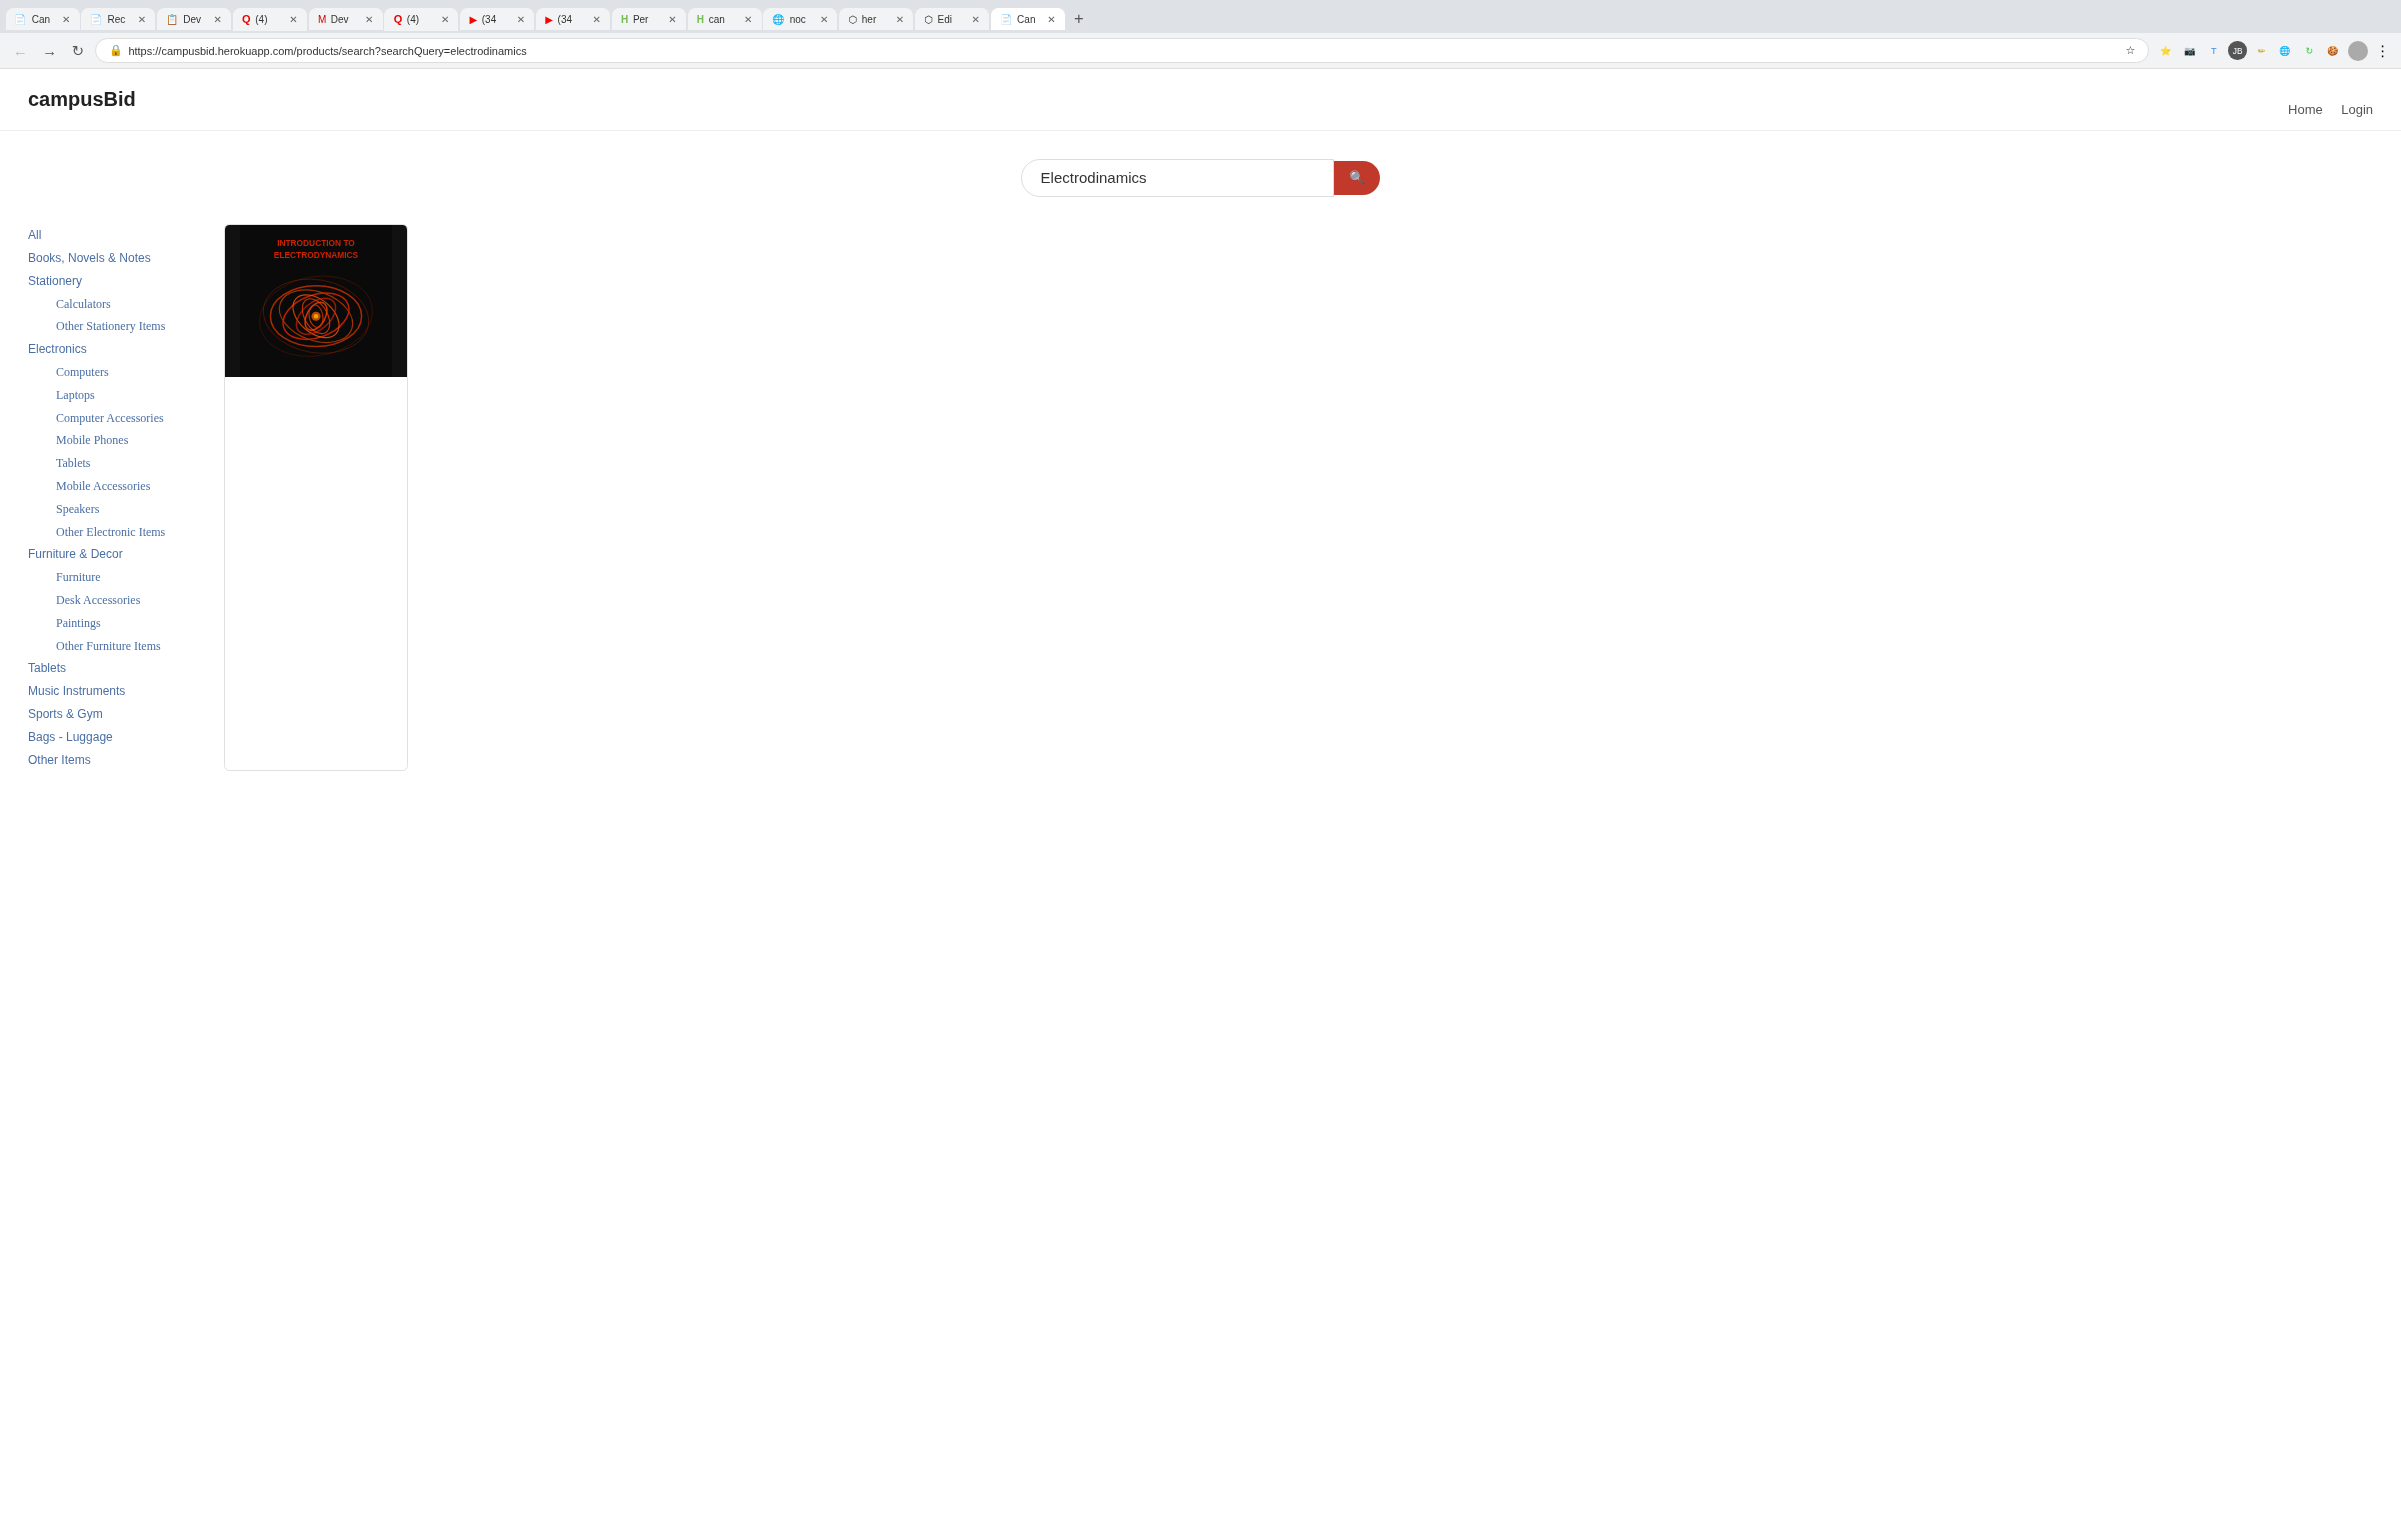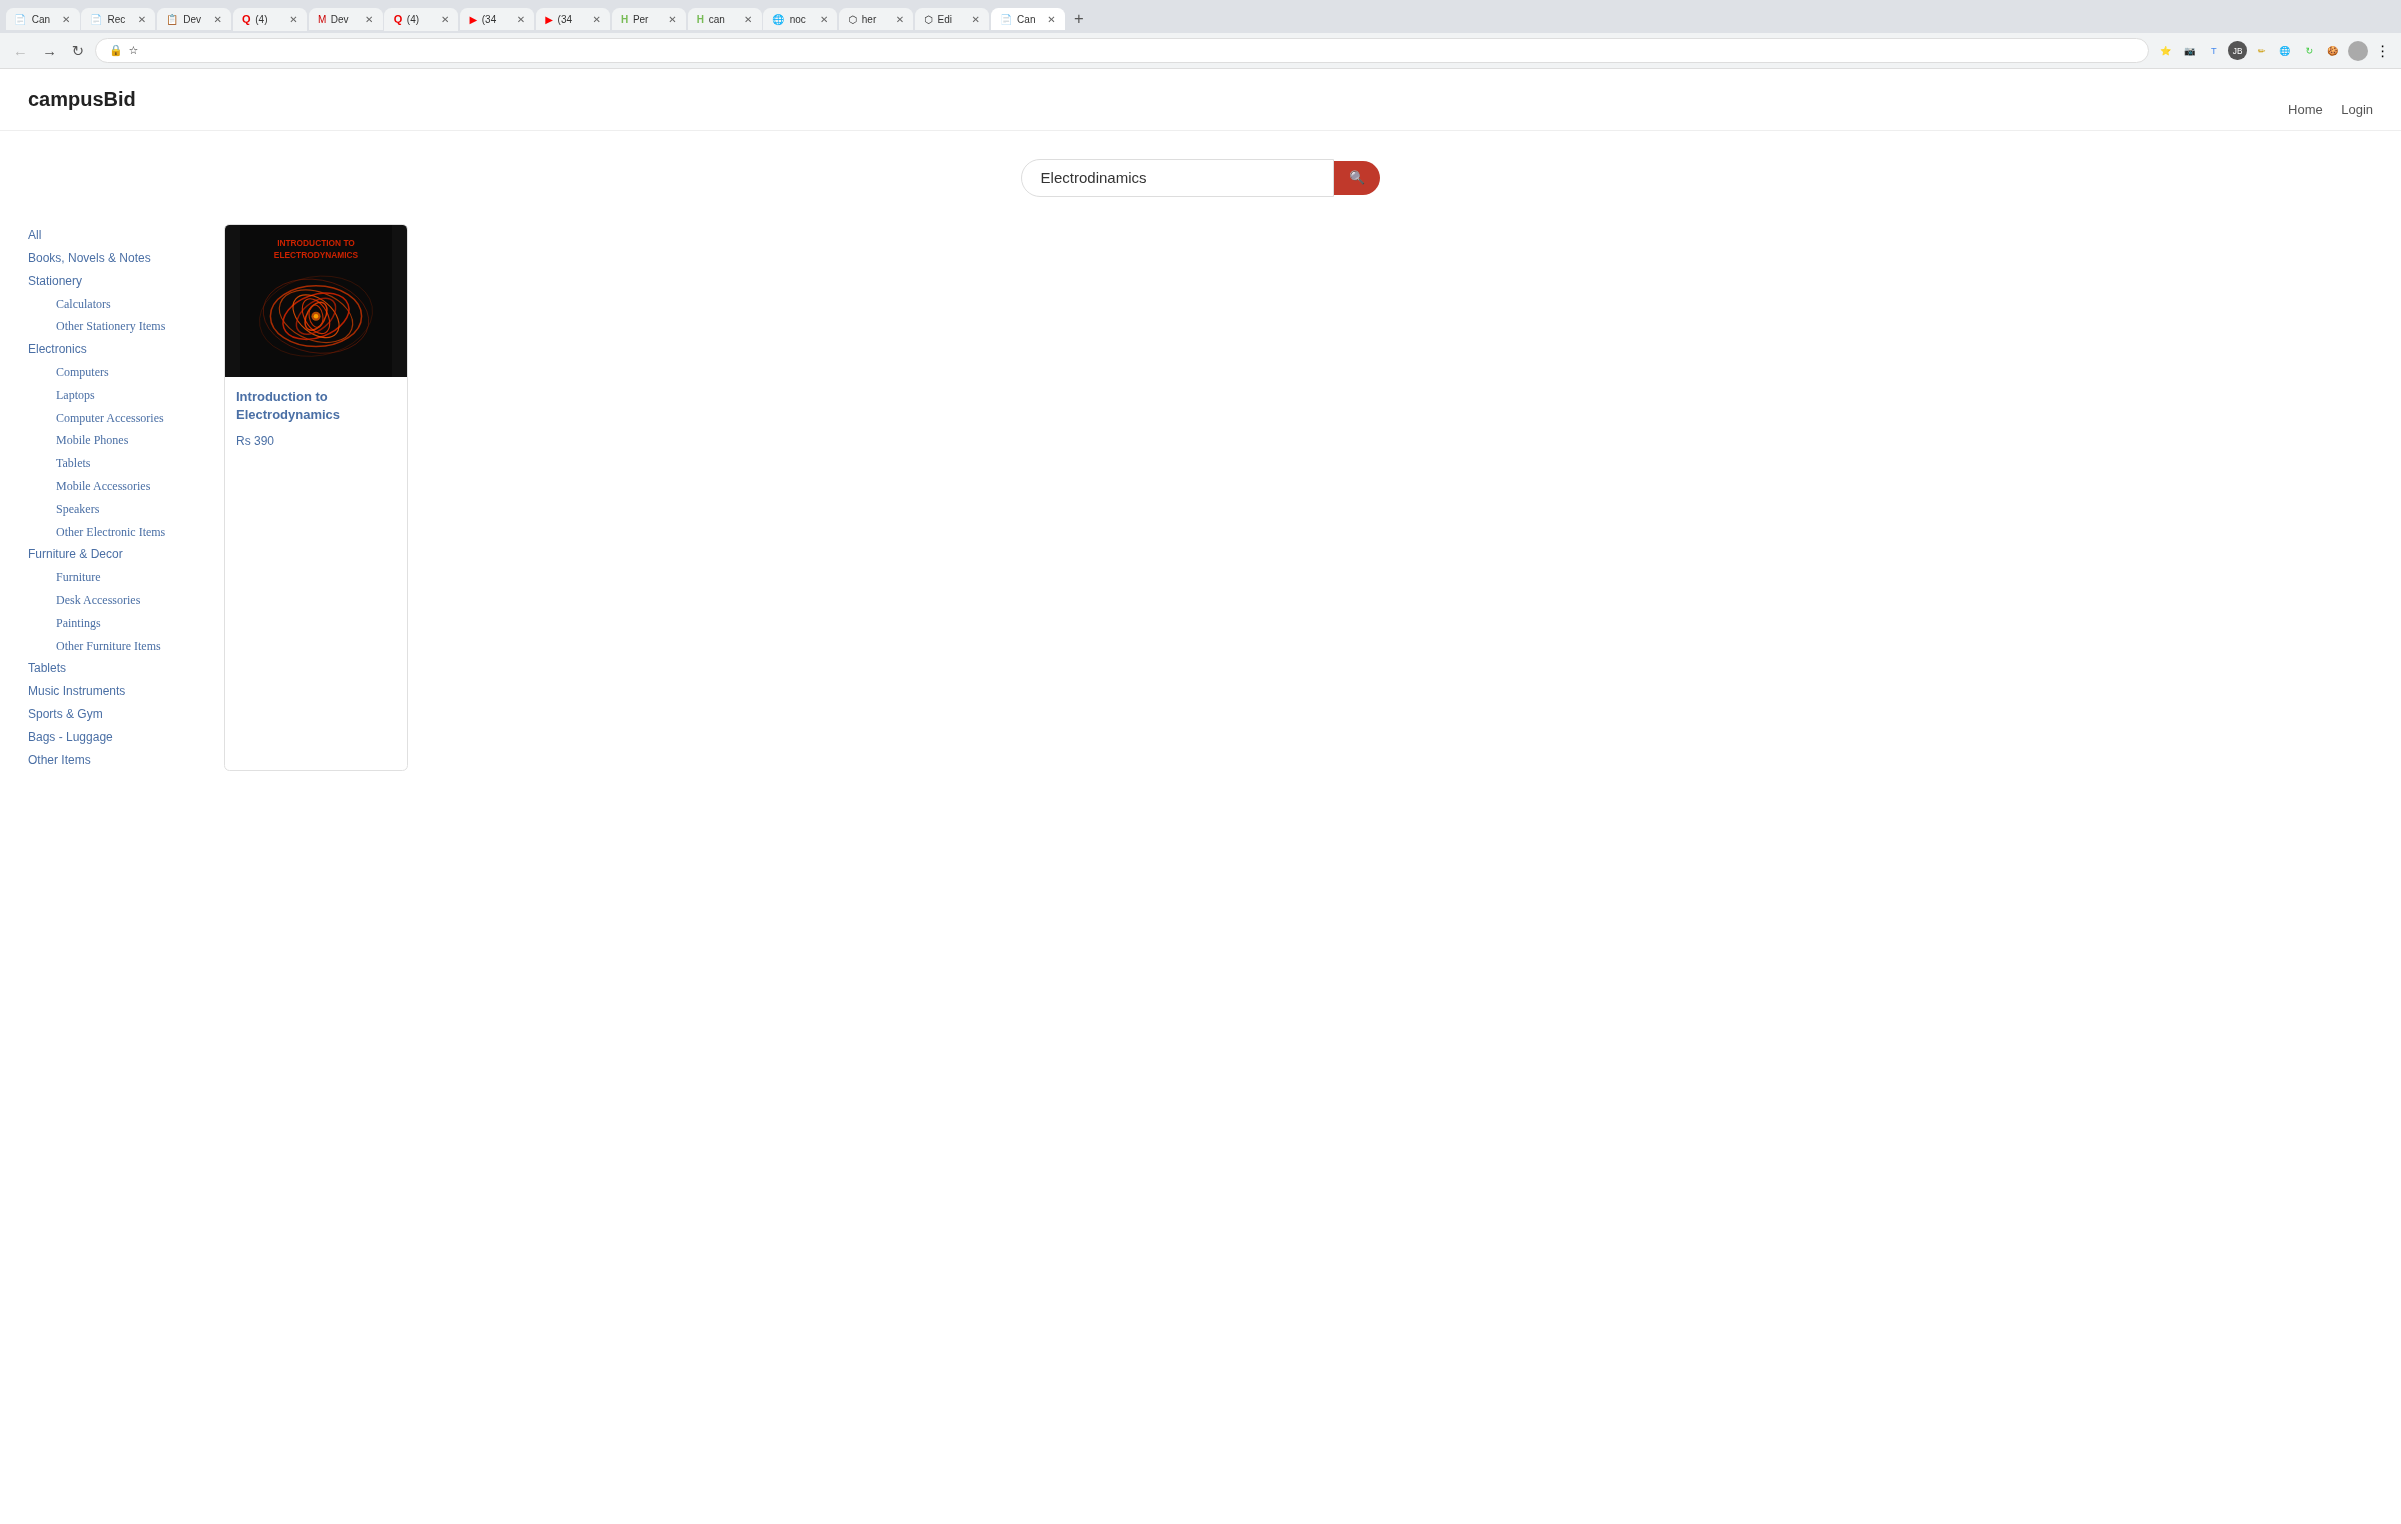--- a/index.html
+++ b/index.html
@@ -307,20 +307,21 @@
       <span class="tab-close">✕</span>
     </div>
     <button class="tab-new">+</button>
   </div>
   <div class="address-bar">
     <button class="nav-btn disabled">←</button>
     <button class="nav-btn">→</button>
     <button class="nav-btn">↻</button>
     <div class="url-bar">
       <span>🔒</span>
+      <span class="url-text">https://campusbid.herokuapp.com/products/search?searchQuery=electrodinamics</span>
       <span>☆</span>
     </div>
     <div class="browser-icons">
       <div class="browser-icon" style="color:#999;">⭐</div>
       <div class="browser-icon" style="color:#999;">📷</div>
       <div class="browser-icon" style="color:#4488ee;">T</div>
       <div class="browser-icon" style="background:#555;color:#fff;font-size:8.3px;">JB</div>
       <div class="browser-icon" style="color:#c90;">✏</div>
       <div class="browser-icon">🌐</div>
       <div class="browser-icon" style="color:#4c4;">↻</div>
@@ -393,20 +394,16 @@
           <ellipse cx="100" cy="120" rx="25" ry="15" fill="none" stroke="#dd3300" stroke-width="1.5" opacity="0.9" transform="rotate(60,100,120)"></ellipse>
           <ellipse cx="100" cy="120" rx="20" ry="12" fill="none" stroke="#ff4400" stroke-width="2" opacity="0.8" transform="rotate(-60,100,120)"></ellipse>
           <ellipse cx="100" cy="120" rx="15" ry="9" fill="none" stroke="#cc3300" stroke-width="1.5" opacity="0.9" transform="rotate(80,100,120)"></ellipse>
           <ellipse cx="100" cy="120" rx="70" ry="48" fill="none" stroke="#aa2200" stroke-width="1" opacity="0.5" transform="rotate(10,100,120)"></ellipse>
           <ellipse cx="100" cy="120" rx="75" ry="52" fill="none" stroke="#882200" stroke-width="1" opacity="0.4" transform="rotate(-10,100,120)"></ellipse>
 
           <circle cx="100" cy="120" r="6" fill="#ff6600" opacity="0.7"></circle>
           <circle cx="100" cy="120" r="3" fill="#ffaa00" opacity="0.9"></circle>
         </svg>
       </div>
-      <div class="product-info">
-        <div class="product-title">Introduction to Electrodynamics</div>
-        <div class="product-price">Rs 390</div>
-      </div>
     </div>
   </div>
 </div>
 
 
 </body></html>

